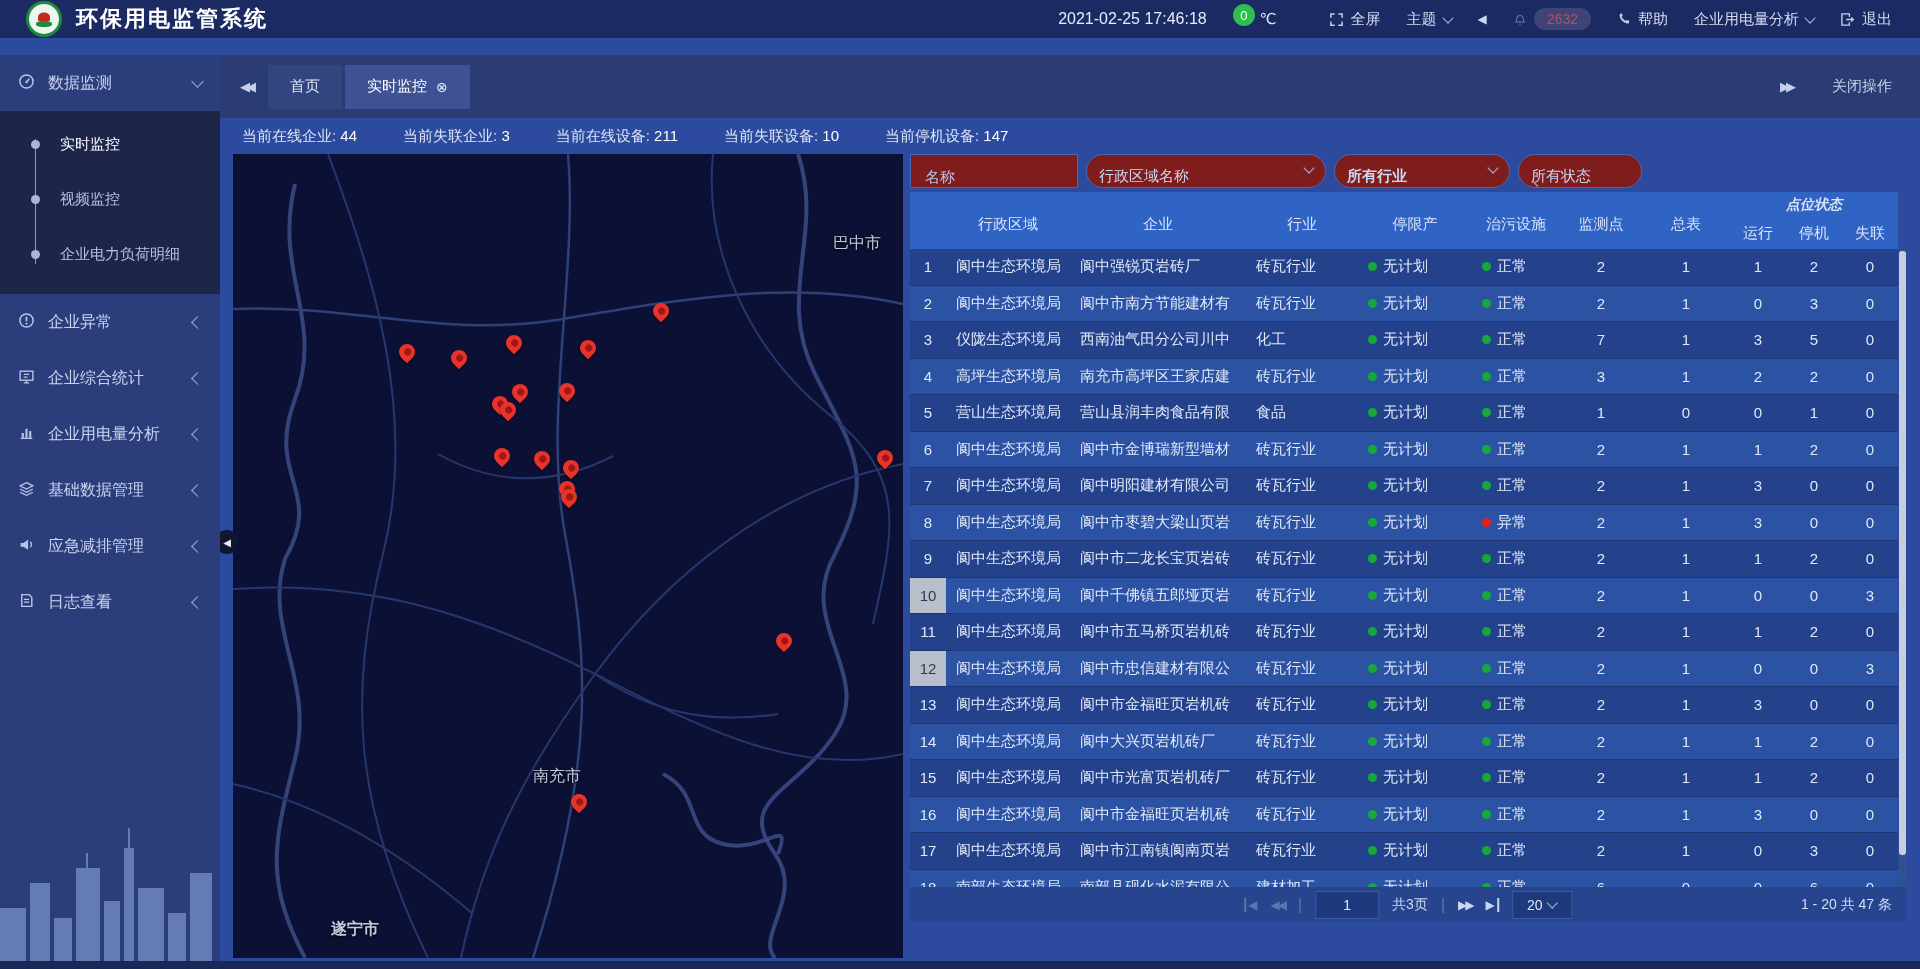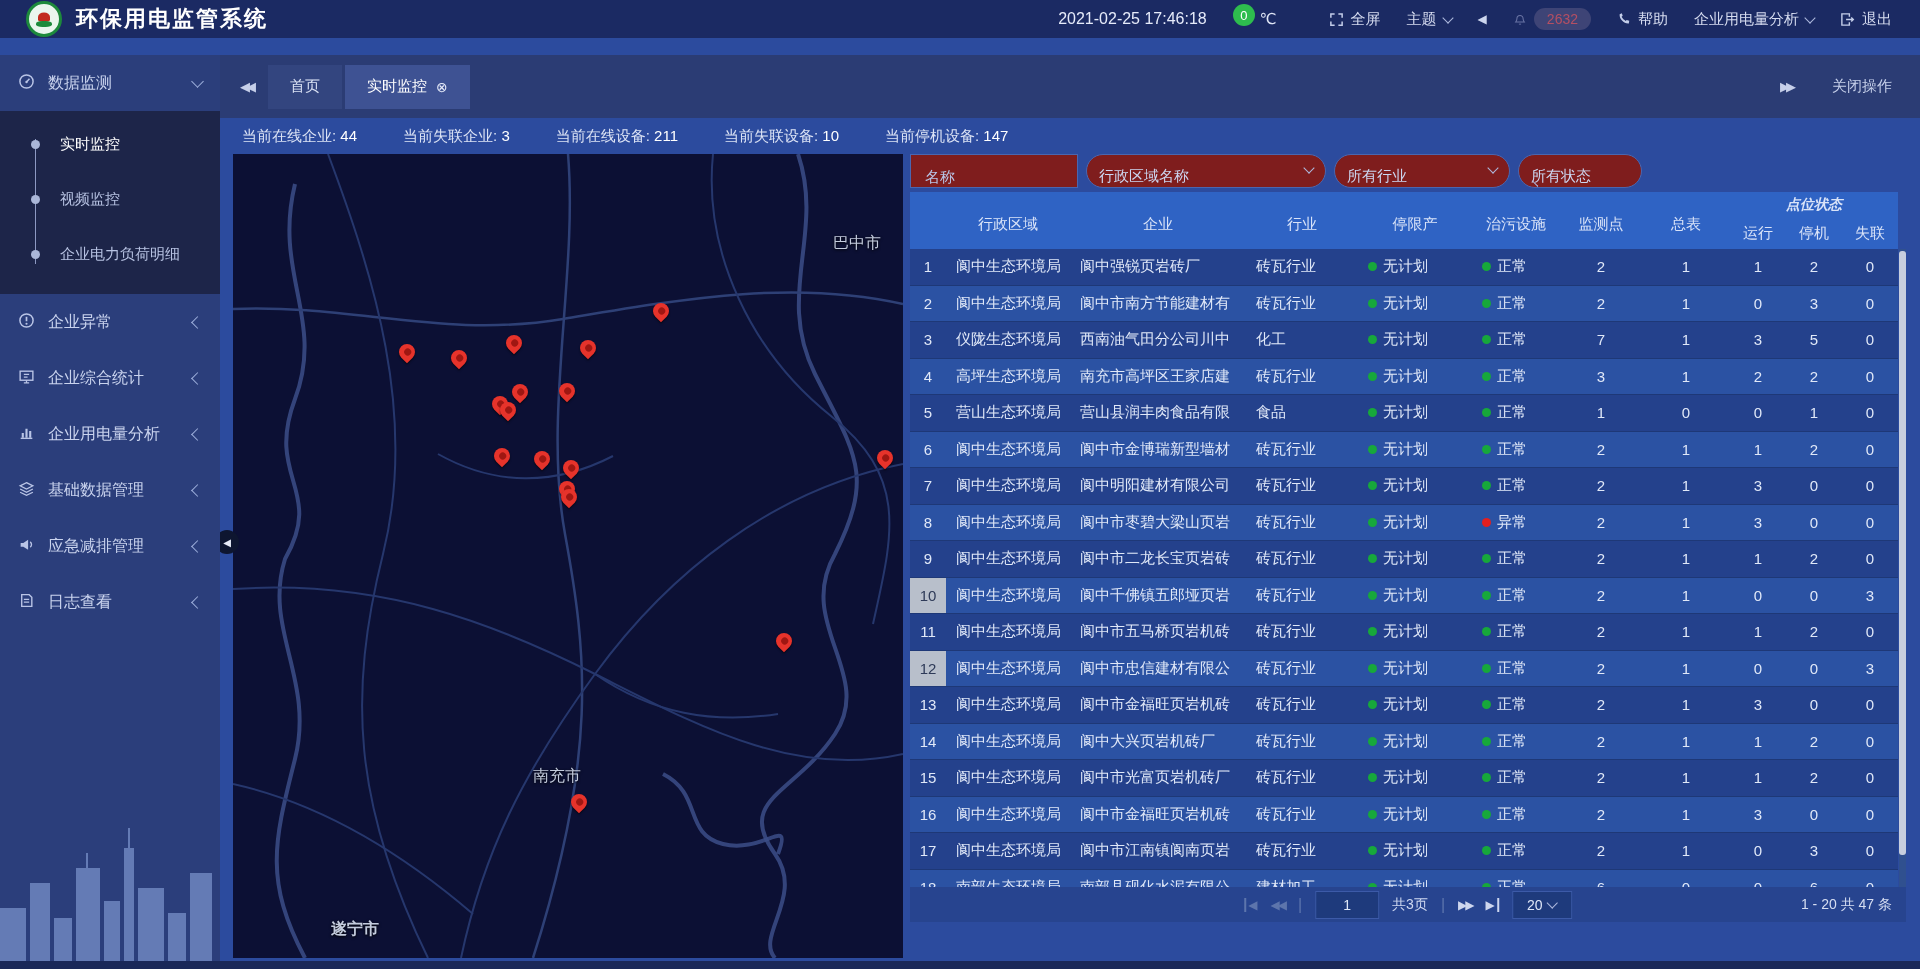--- a/index.html
+++ b/index.html
@@ -60,21 +60,21 @@
   .pin{position:absolute;width:16px;height:16px;background:#e6332b;border-radius:50% 50% 50% 0;transform:rotate(-45deg);box-shadow:-1px 1px 2px rgba(0,0,0,.55);}
   .pin::after{content:'';position:absolute;left:4.5px;top:4.5px;width:7px;height:7px;background:#9f1712;border-radius:50%;}
   .collapse-btn{position:absolute;left:-5px;top:412px;width:24px;height:24px;border-radius:50%;background:#0e1630;color:#e8ecf8;display:flex;align-items:center;justify-content:center;font-size:10px;z-index:6;}
   
   .rpanel{position:absolute;left:690px;top:36px;width:996px;height:768px;--cols:36px 124px 176px 112px 114px 88px 82px 88px 56px 56px 56px;}
   .filters{display:flex;gap:8px;height:34px;}
   .fbox{background:#7f1d1d;border:1px solid #4a66b0;color:#ccd6f0;font-size:15px;display:flex;align-items:flex-start;padding:12px 12px;box-sizing:border-box;}
   .fbox input{background:transparent;border:none;outline:none;color:#ccd6f0;font-size:15px;width:100%;font-family:inherit;}
   .fbox input::placeholder{color:#b9c6e8;opacity:1;}
   .fsel{justify-content:space-between;border-radius:17px;}
-  .f-name{width:168px;}.f-region{width:240px;}.f-industry{width:176px;}.f-status{width:124px;flex-direction:column;}
+  .f-name{width:168px;}.f-region{width:240px;}.f-industry{width:176px;font-weight:bold;}.f-status{width:124px;flex-direction:column;}
   .thead{position:absolute;top:38px;left:0;width:988px;height:57px;background:#2f63c4;display:grid;grid-template-columns:var(--cols);grid-template-rows:26px 31px;color:#d9e3f8;font-size:15px;}
   .th{grid-row:1/3;display:flex;align-items:center;justify-content:center;margin-top:7px;}
   .th-group{grid-column:9/12;grid-row:1;font-style:italic;display:flex;align-items:center;justify-content:center;font-size:14px;font-weight:bold;}
   .th-sub{grid-row:2;display:flex;align-items:center;justify-content:center;}
   .rows{position:absolute;top:95px;left:0;width:988px;height:638px;overflow:hidden;}
   .trow{height:35.5px;border-bottom:1px solid #1e3877;display:grid;grid-template-columns:var(--cols);align-items:center;color:#e0e8f8;font-size:15px;}
   .trow.odd{background:#24418c;}
   .trow.even{background:#2b52a3;}
   .cell{overflow:hidden;white-space:nowrap;}
   .c-num{text-align:center;}

